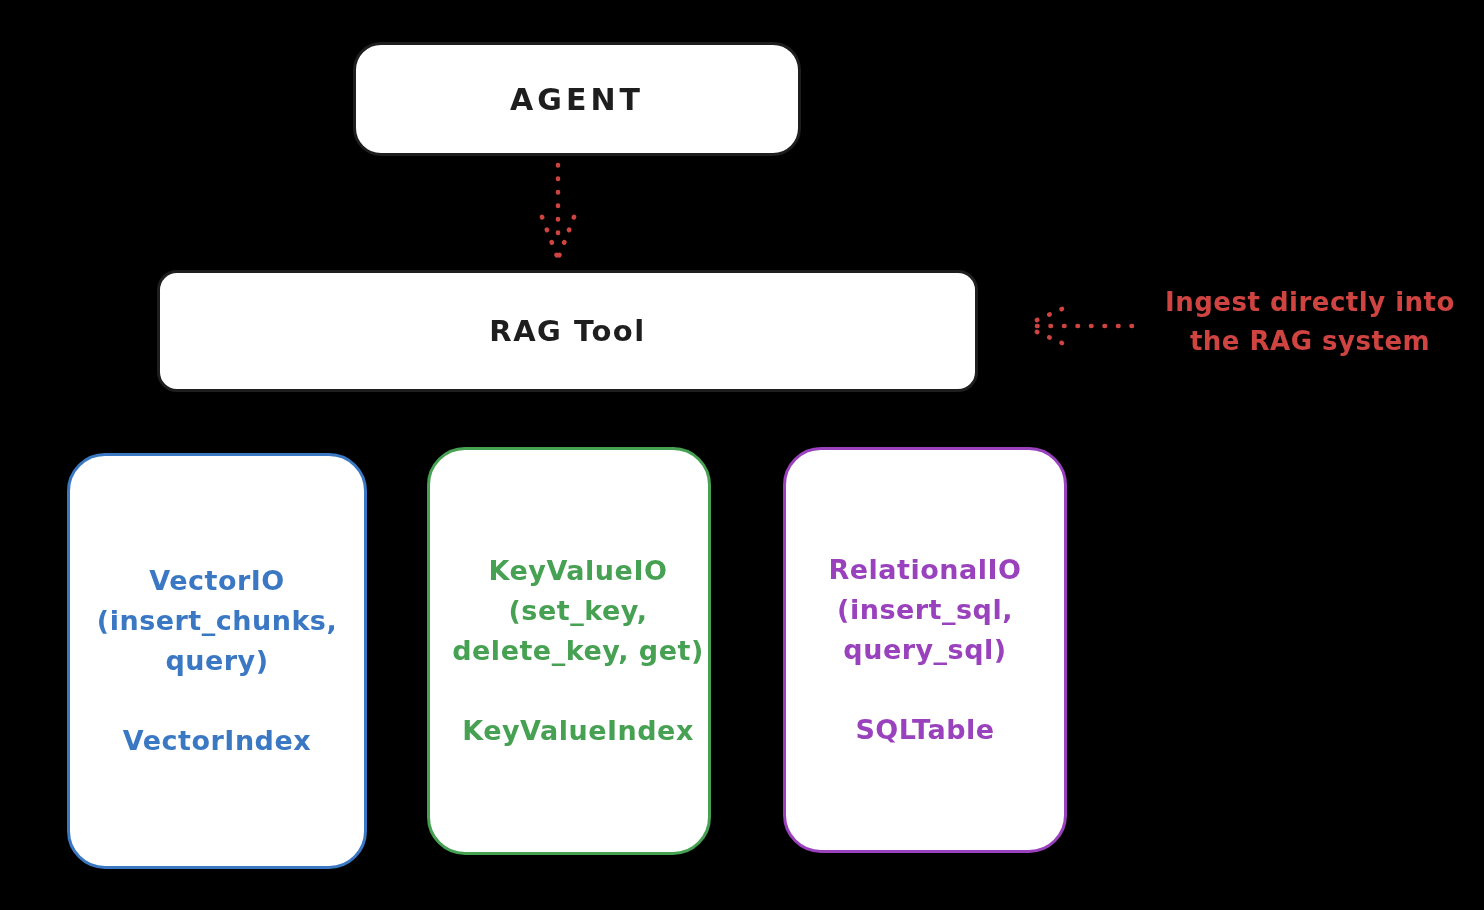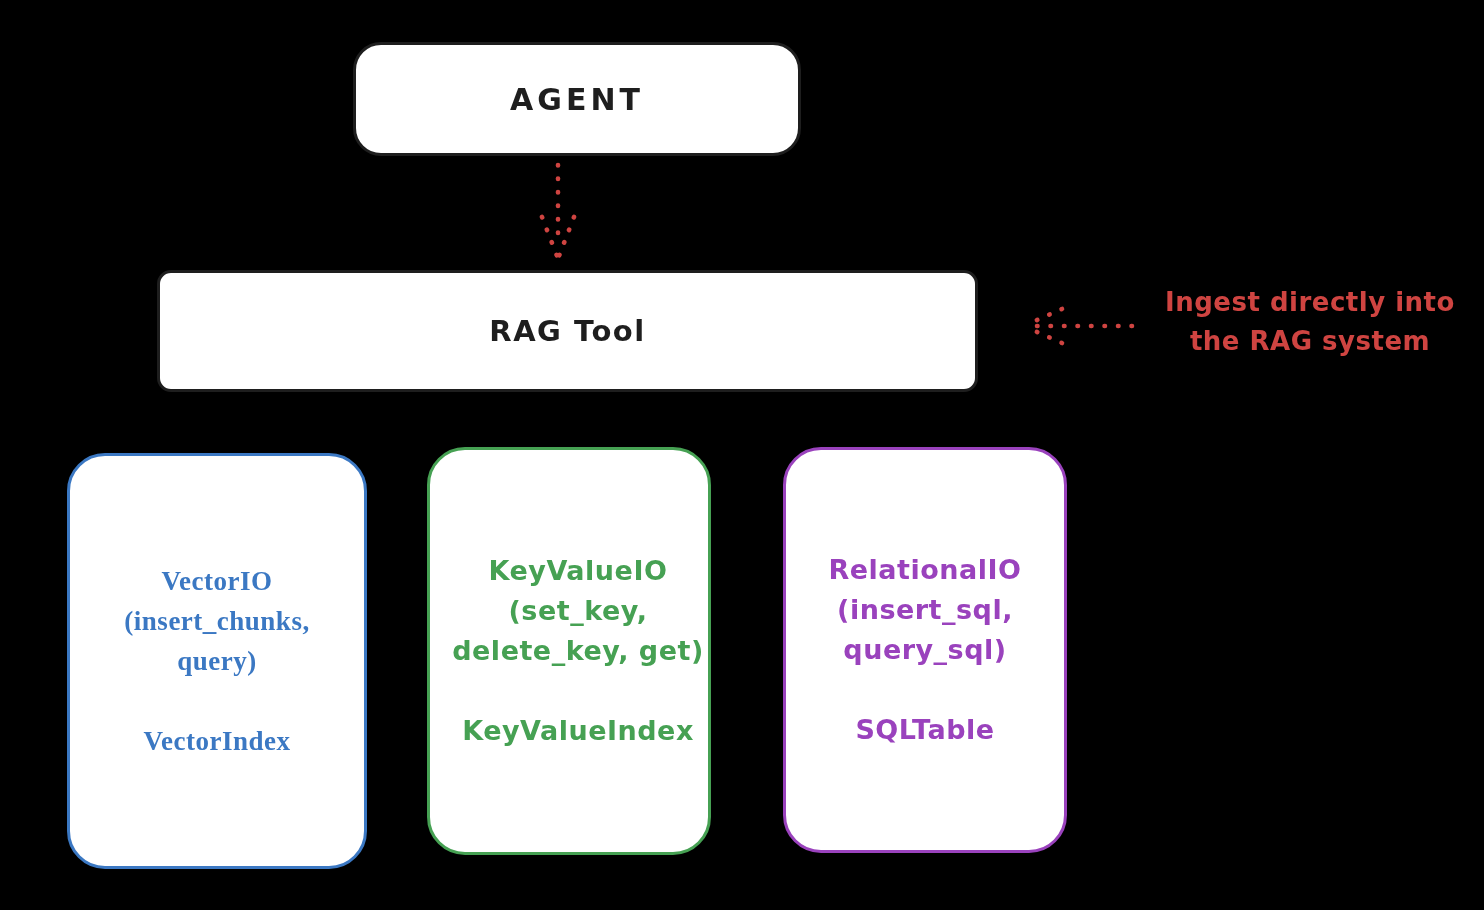--- a/index.html
+++ b/index.html
@@ -21,21 +21,21 @@
     text-align: center;
   }
   .node-label {
     color: #1e1e1e;
     font-weight: bold;
     font-size: 29px;
     letter-spacing: 1.5px;
   }
   .agent-box   { left: 353px; top: 42px;  width: 448px; height: 114px; border-radius: 28px; }
   .agent-box .node-label { letter-spacing: 4px; font-size: 30px; }
-  .rag-box     { left: 157px; top: 270px; width: 821px; height: 122px; border-radius: 14px; }
+  .rag-box     { left: 157px; top: 270px; width: 821px; height: 122px; border-radius: 20px; }
 
   .arrow-svg { position: absolute; overflow: visible; }
   .arrow-stroke {
     fill: none;
     stroke-width: 4.6px;
     stroke-linecap: round;
     stroke-dasharray: 0.5 13;
   }
 
   .annotation {
@@ -96,21 +96,21 @@
       <line x1="50" y1="9" x2="14" y2="25"></line>
       <line x1="50" y1="43" x2="14" y2="27"></line>
     </g>
   </svg>
 
   <div class="annotation" style="color: rgb(207, 68, 65);">
     <div>Ingest directly into</div>
     <div>the RAG system</div>
   </div>
 
-  <div class="backend-box vector-box" style="border-color: rgb(59, 120, 195); color: rgb(59, 120, 195); font-family: Liberation Serif, serif;">
+  <div class="backend-box vector-box" style="border-color: rgb(59, 120, 195); color: rgb(59, 120, 195);">
     <div class="io-lines">
       <div>VectorIO</div>
       <div>(insert_chunks,</div>
       <div>query)</div>
     </div>
     <div class="index-label">VectorIndex</div>
   </div>
 
   <div class="backend-box keyvalue-box" style="border-color: rgb(70, 161, 83); color: rgb(70, 161, 83);">
     <div class="io-lines">

